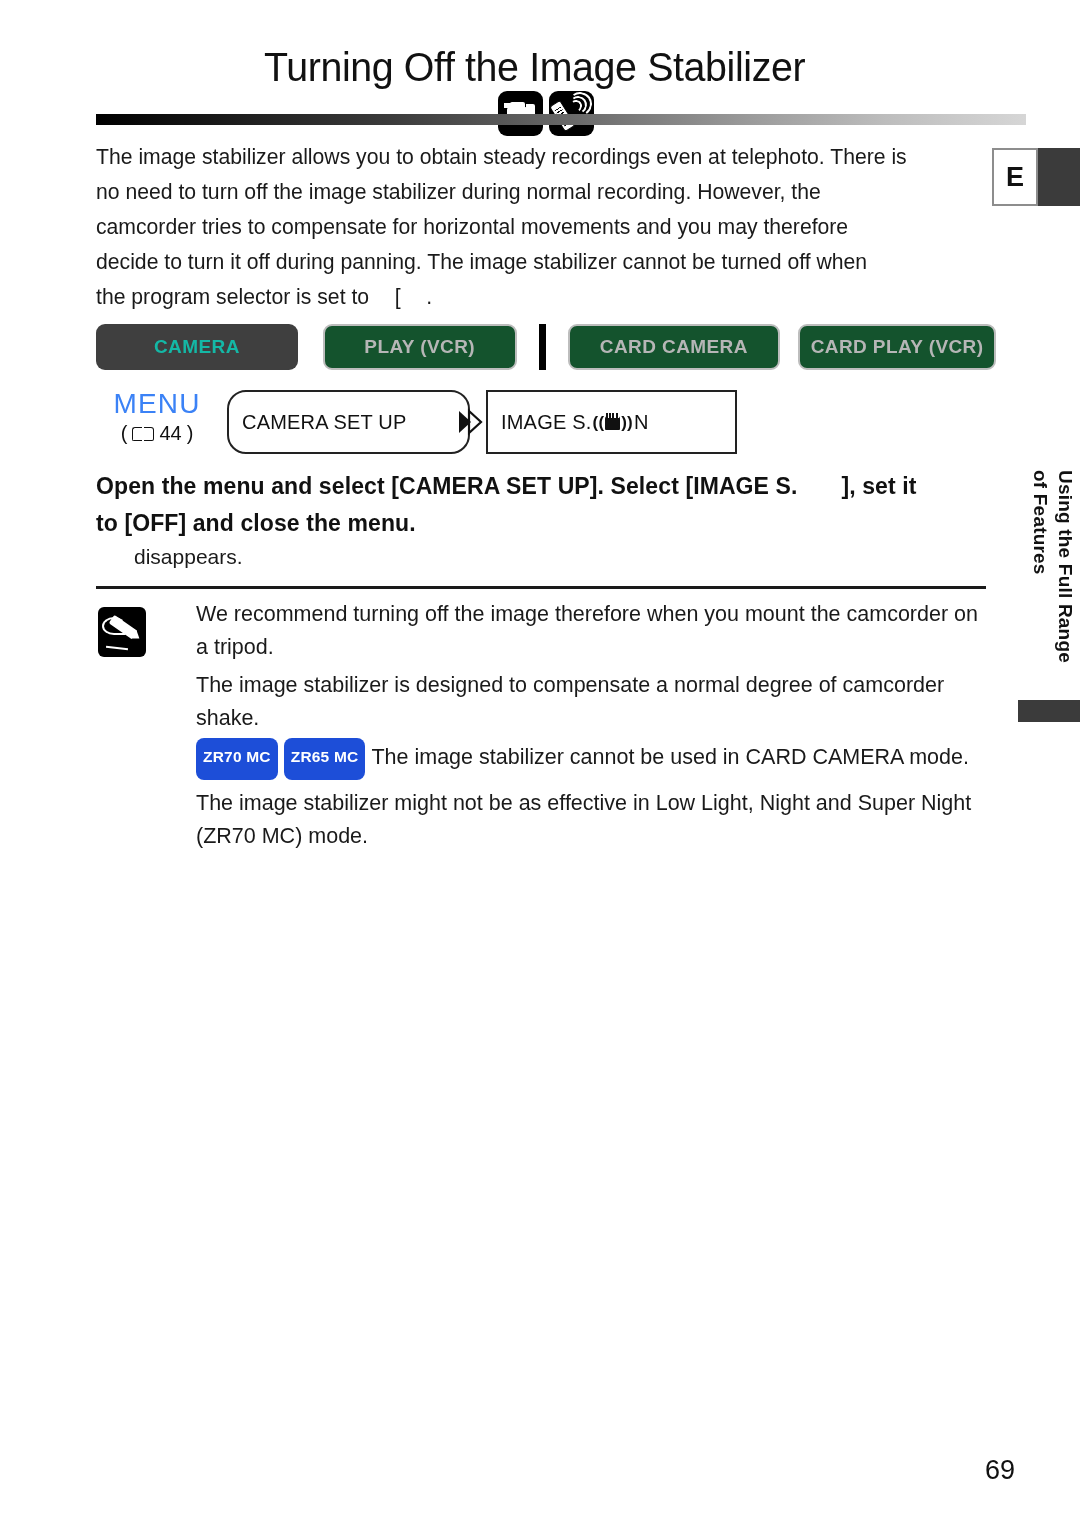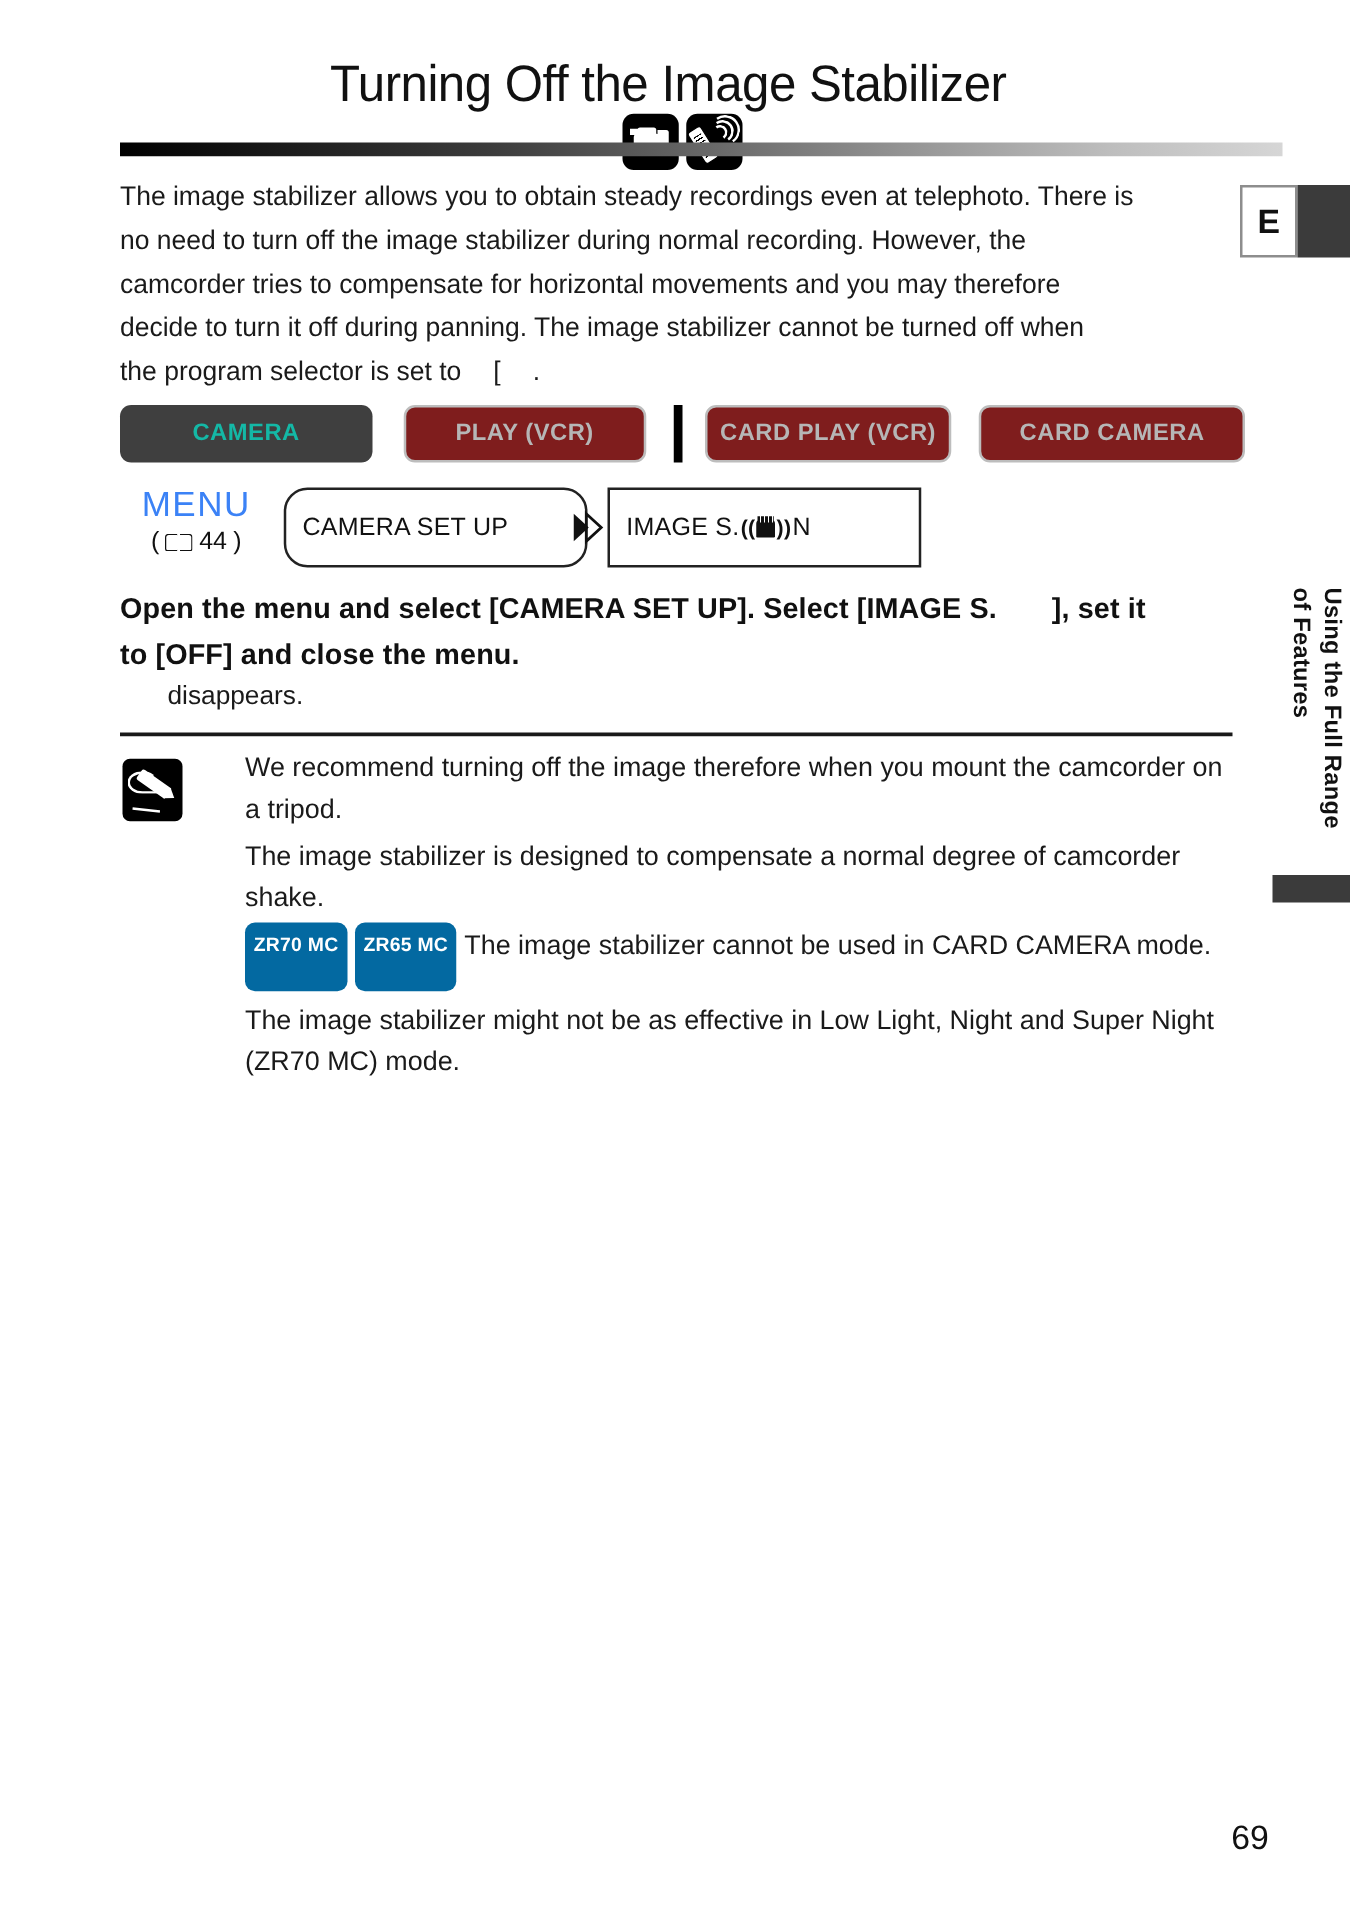--- a/index.html
+++ b/index.html
@@ -192,21 +192,21 @@
     letter-spacing: 0.4px;
     box-sizing: border-box;
     white-space: nowrap;
   }
   .mode-pill.active {
     background: #3f3f3f;
     color: #14b8a6;
     width: 204px;
   }
   .mode-pill.inactive {
-    background: #7f1d1d;
+    background: #14532d;
     color: #b6b6b6;
     border: 2.5px solid #bdbdbd;
   }
   .mode-pill.m-play { width: 196px; margin-left: 25px; }
   .mode-pill.m-cardcam { width: 215px; margin-left: 22px; }
   .mode-pill.m-cardplay { width: 200px; margin-left: 18px; }
   .mode-sep {
     width: 7px;
     height: 46px;
     background: #000;
@@ -405,27 +405,27 @@
     width: 790px;
     font-size: 21.5px;
     line-height: 33px;
     color: #1a1a1a;
   }
   .note-p { margin: 0 0 0 0; }
   .note-p + .note-p { margin-top: 5px; }
 
   .model-badge {
     display: inline-block;
-    background: #0369a1;
+    background: #1d4ed8;
     color: #fff;
     font-size: 15.5px;
     font-weight: bold;
     letter-spacing: 0.2px;
     border-radius: 8px;
-    padding: 2px 7px 20px 7px;
+    padding: 2px 7px 7px 7px;
     margin-right: 6px;
     position: relative;
     top: -2px;
     white-space: nowrap;
   }
 
   
   .side-tab {
     position: absolute;
     right: 0;
@@ -503,22 +503,22 @@
     <div>decide to turn it off during panning. The image stabilizer cannot be turned off when</div>
     <div>
       <span>the program selector is set to</span><span class="sym-gap"></span><span>[</span><span class="sym-gap"></span><span>.</span>
     </div>
   </div>
 
   <div class="mode-bar">
     <div class="mode-pill active">CAMERA</div>
     <div class="mode-pill inactive m-play">PLAY (VCR)</div>
     <div class="mode-sep"></div>
+    <div class="mode-pill inactive m-cardcam">CARD CAMERA</div>
     <div class="mode-pill inactive m-cardplay">CARD PLAY (VCR)</div>
-    <div class="mode-pill inactive m-cardcam">CARD CAMERA</div>
   </div>
 
   <div class="menu-row">
     <div class="menu-label">
       <div class="menu-word">MENU</div>
       <div class="menu-ref">
         <span>(</span>
         <span class="book-icon"></span>
         <span>44</span>
         <span>)</span>

